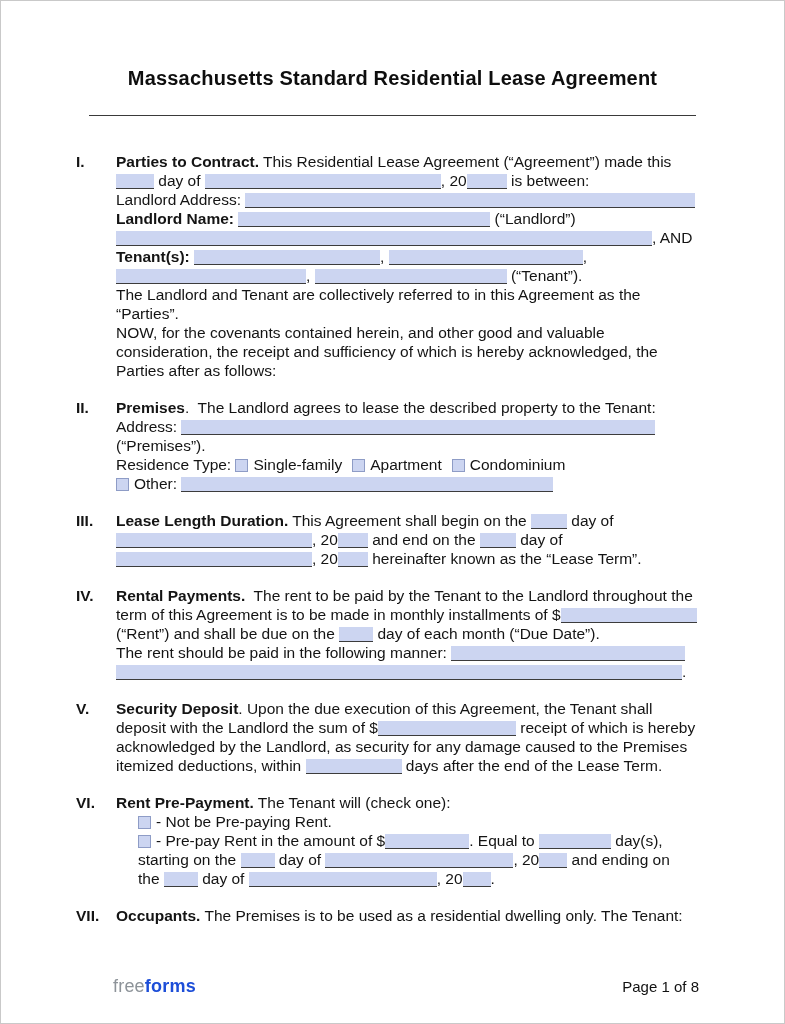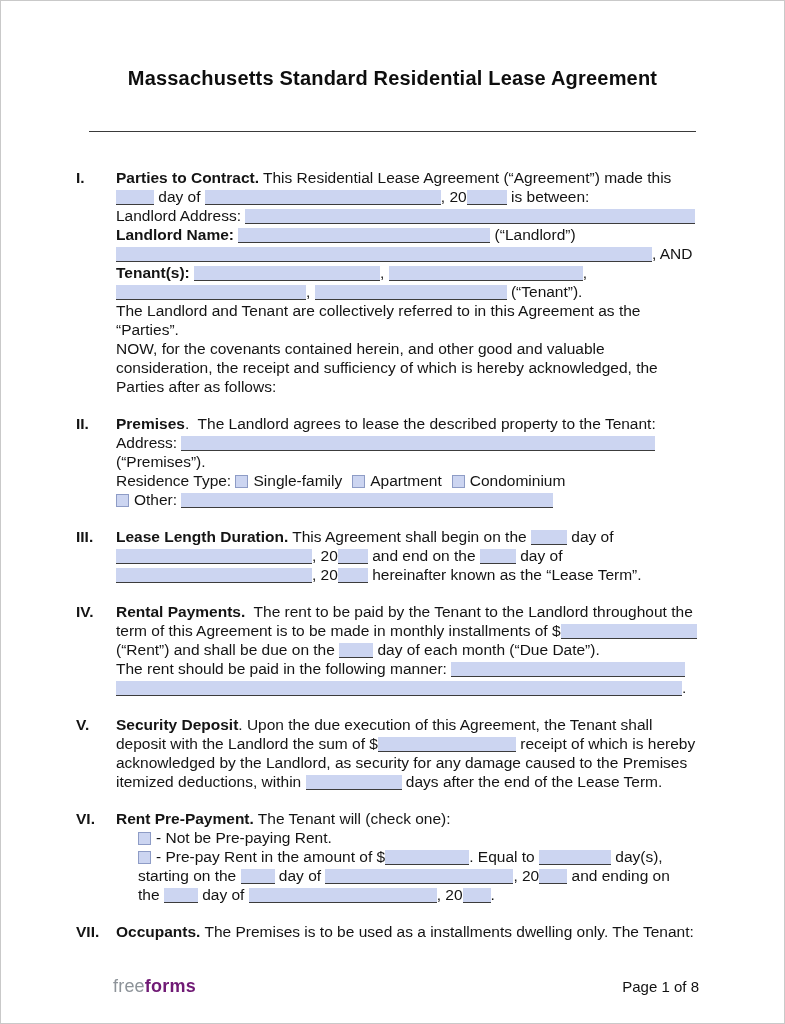--- a/index.html
+++ b/index.html
@@ -3,21 +3,21 @@
 <meta charset="utf-8">
 <style>
   * { box-sizing: border-box; margin: 0; padding: 0; }
   html, body { background: #ffffff; }
   body { font-family: "Liberation Sans", sans-serif; }
   .page {
     width: 785px; height: 1024px; background: #ffffff;
     border: 1px solid #c9c9c9; position: relative; overflow: hidden;
     margin: 0 auto; color: #141414;
   }
-  .header { margin: 66px 88px 0 88px; padding-bottom: 41px; border-bottom: 1.5px solid #3a3a3a; text-align: center; }
+  .header { margin: 66px 88px 0 88px; padding-bottom: 25px; border-bottom: 1.5px solid #3a3a3a; text-align: center; }
   .title { font-size: 20px; font-weight: bold; color: #0e0e0e; letter-spacing: 0.2px; }
   .content { padding: 36px 85px 0 75px; font-size: 15.5px; line-height: 19px; }
   .sec { display: flex; margin-bottom: 18px; }
   .num { width: 40px; flex-shrink: 0; font-weight: bold; }
   .secbody { flex: 1; min-width: 0; }
   .line { white-space: nowrap; }
   b { font-weight: bold; text-align: center; }
   .field {
     display: inline-block; height: 15px; background: #ccd5f1;
     border-bottom: 1px solid #3c3c3c; vertical-align: -3px;
@@ -28,21 +28,21 @@
   }
   .gap-opt { margin-right: 10px; }
   .para-gap { }
   .indent { padding-left: 22px; }
   .footer {
     position: absolute; left: 112px; right: 85px; bottom: 26px;
     display: flex; justify-content: space-between; align-items: center;
   }
   .brand { font-size: 18px; letter-spacing: 0.2px; }
   .brand .free { color: #8d9399; font-weight: normal; }
-  .brand .forms { color: #701a75; font-weight: bold; }
+  .brand .forms { color: #1d4ed8; font-weight: bold; }
   .pagenum { font-size: 15px; color: #111; }
 </style>
 </head>
 <body>
 
 <div class="page">
 
   <div class="header">
     <div class="title">Massachusetts Standard Residential Lease Agreement</div>
   </div>
@@ -117,21 +117,21 @@
         <div class="line indent"><span class="cb"></span><span>- Not be Pre-paying Rent.</span></div>
         <div class="line indent"><span class="cb"></span><span>- Pre-pay Rent in the amount of $</span><span class="field" style="width:84px"></span><span>. Equal to </span><span class="field" style="width:72px"></span><span> day(s),</span></div>
         <div class="line indent"><span>starting on the </span><span class="field" style="width:34px"></span><span> day of </span><span class="field" style="width:188px"></span><span>, 20</span><span class="field" style="width:28px"></span><span> and ending on</span></div>
         <div class="line indent"><span>the </span><span class="field" style="width:34px"></span><span> day of </span><span class="field" style="width:188px"></span><span>, 20</span><span class="field" style="width:28px"></span><span>.</span></div>
       </div>
     </div>
 
     <div class="sec">
       <div class="num">VII.</div>
       <div class="secbody">
-        <div class="line"><b>Occupants.</b><span> The Premises is to be used as a installments dwelling only. The Tenant:</span></div>
+        <div class="line"><b>Occupants.</b><span> The Premises is to be used as a residential dwelling only. The Tenant:</span></div>
       </div>
     </div>
 
   </div>
 
   <div class="footer">
     <div class="brand"><span class="free">free</span><span class="forms">forms</span></div>
     <div class="pagenum">Page 1 of 8</div>
   </div>
 

